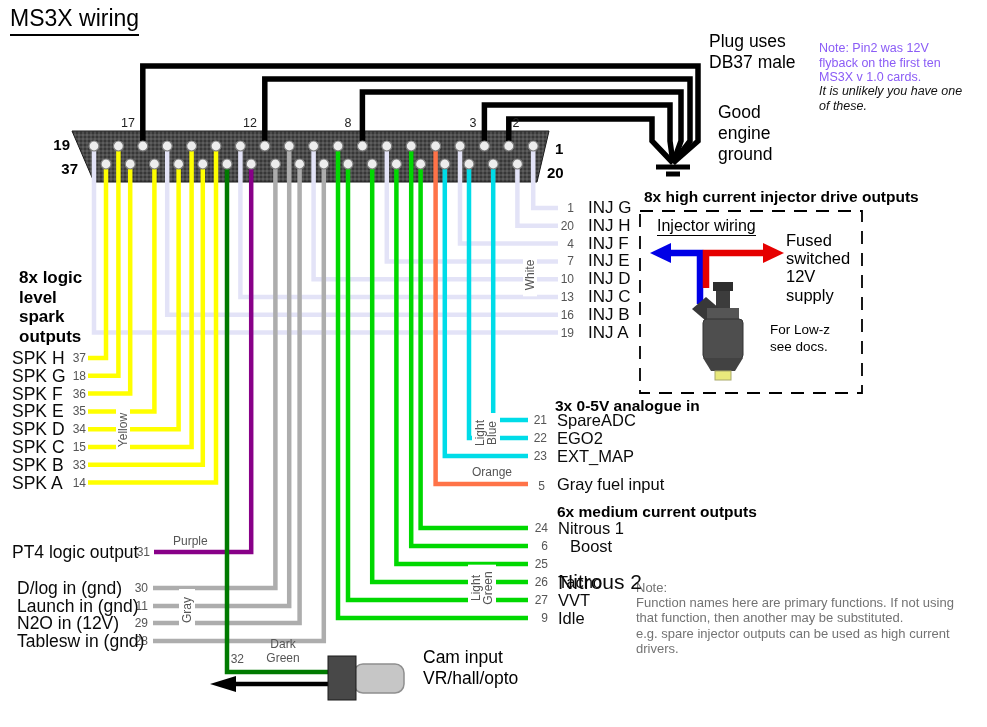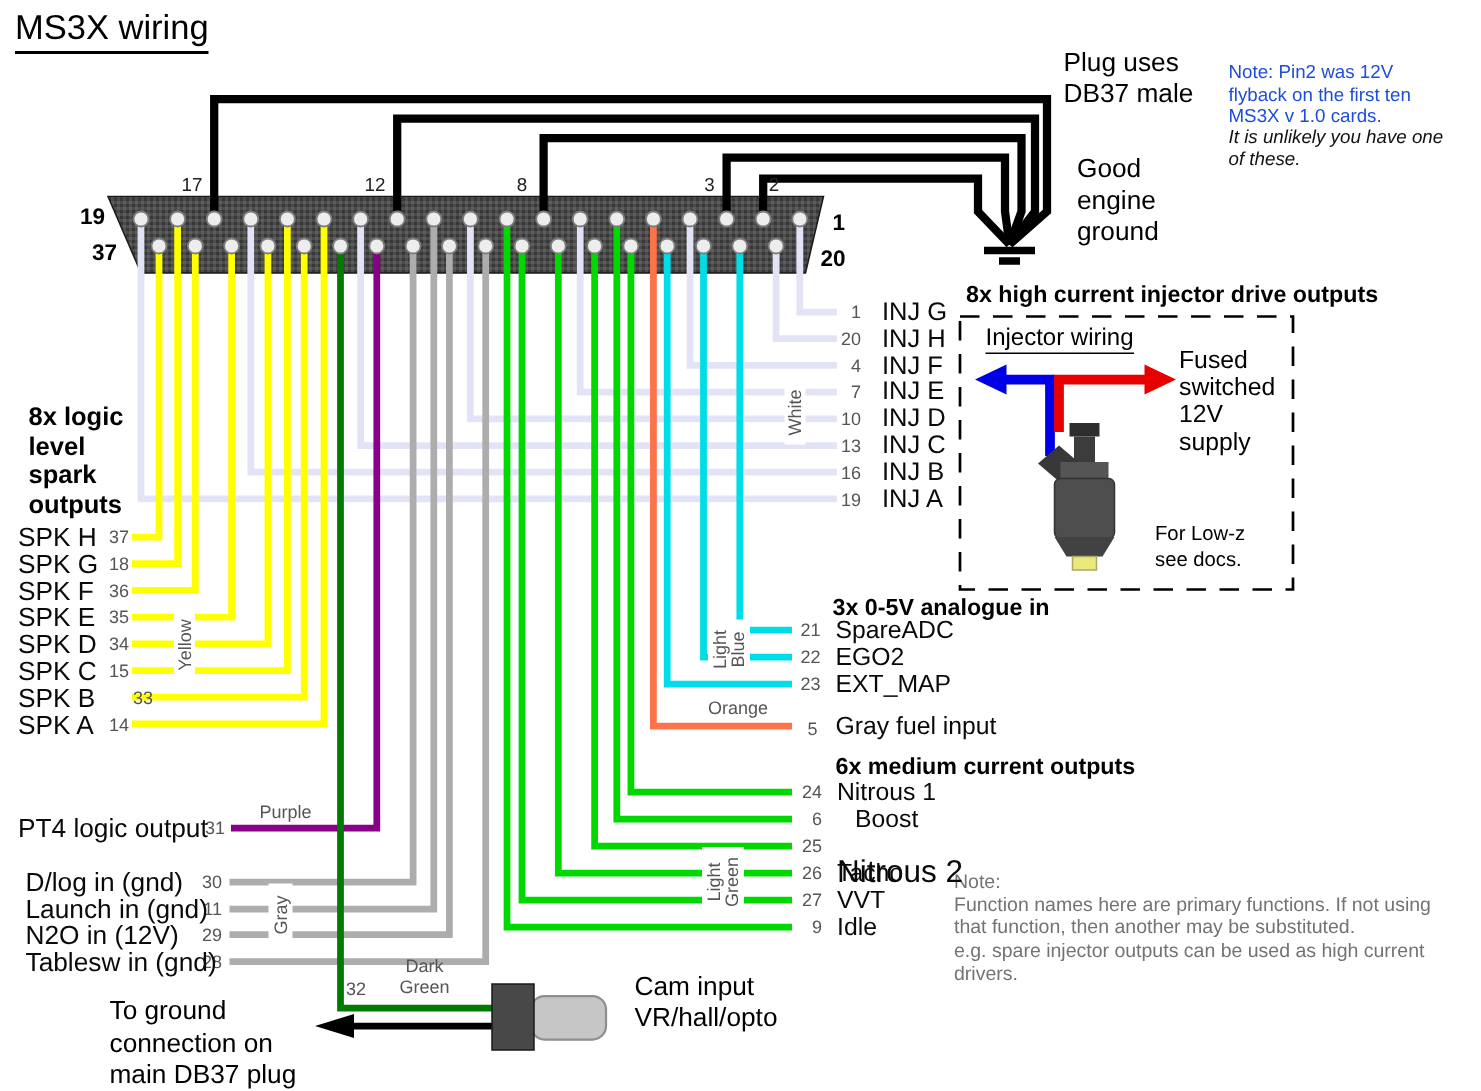--- a/index.html
+++ b/index.html
@@ -141,21 +141,21 @@
       </g>
     </svg>
 
   <div class="lbl underln" style="left:10px;top:5px;font-size:23px;">MS3X wiring</div>
 
   <div class="lbl" style="left:709px;top:31px;font-size:17.5px;line-height:21px;">Plug uses
 DB37 male</div>
   <div class="lbl" style="left:718px;top:102px;font-size:17.5px;line-height:21px;">Good
 engine
 ground</div>
-  <div class="lbl" style="left:819px;top:41px;font-size:12.5px;line-height:14.5px;color:#1d4ed8;">Note: Pin2 was 12V
+  <div class="lbl" style="left:819px;top:41px;font-size:12.5px;line-height:14.5px;color:#8b5cf6;">Note: Pin2 was 12V
 flyback on the first ten
 MS3X v 1.0 cards.</div>
   <div class="lbl italic" style="left:819px;top:84px;font-size:12.5px;line-height:14.5px;color:#111;">It is unlikely you have one
 of these.</div>
 
   <div class="corner" style="left:40px;top:136px;text-align:right;">19</div>
   <div class="corner" style="left:48px;top:160px;text-align:right;">37</div>
   <div class="corner" style="left:555px;top:140px;">1</div>
   <div class="corner" style="left:547px;top:164px;">20</div>
 
@@ -165,28 +165,25 @@
 spark
 outputs</div>
   <div class="lbl bold" style="left:555px;top:397px;font-size:15.5px;white-space:nowrap;">3x 0-5V analogue in</div>
   <div class="lbl bold" style="left:557px;top:503px;font-size:15.5px;white-space:nowrap;">6x medium current outputs</div>
 
   <div class="lbl underln2" style="left:657px;top:216px;font-size:16px;">Injector wiring</div>
   <div class="lbl" style="left:786px;top:231px;font-size:16.5px;line-height:18.2px;">Fused
 switched
 12V
 supply</div>
-  <div class="lbl" style="left:770px;top:322px;font-size:13.5px;line-height:16.5px;margin-top:26px;">For Low-z
+  <div class="lbl" style="left:770px;top:322px;font-size:13.5px;line-height:16.5px;">For Low-z
 see docs.</div>
 
   <div class="lbl" style="left:423px;top:647px;font-size:17.5px;line-height:21px;">Cam input
 VR/hall/opto</div>
-  <div class="lbl" style="left:73px;top:663px;font-size:17.5px;line-height:21.5px;">To ground
-connection on
-main DB37 plug</div>
 
   <div class="lbl" style="left:636px;top:580px;font-size:13px;line-height:15.2px;color:#737373;">Note:
 Function names here are primary functions. If not using
 that function, then another may be substituted.
 e.g. spare injector outputs can be used as high current
 drivers.</div>
 
   <div class="clabel rot" style="left:530px;top:275px;">White</div>
   <div class="clabel rot" style="left:123px;top:430px;">Yellow</div>
   <div class="clabel rot" style="left:187px;top:610px;padding:2px 8px;">Gray</div>
@@ -220,21 +217,21 @@
     <div class="num" style="left: 56px; top: 369px;">18</div>
     <div class="rowlbl" style="left: 12px; top: 366px; font-size: 17.5px;">SPK G</div>
     <div class="num" style="left: 56px; top: 387px;">36</div>
     <div class="rowlbl" style="left: 12px; top: 384px; font-size: 17.5px;">SPK F</div>
     <div class="num" style="left: 56px; top: 404px;">35</div>
     <div class="rowlbl" style="left: 12px; top: 401px; font-size: 17.5px;">SPK E</div>
     <div class="num" style="left: 56px; top: 422px;">34</div>
     <div class="rowlbl" style="left: 12px; top: 419px; font-size: 17.5px;">SPK D</div>
     <div class="num" style="left: 56px; top: 440px;">15</div>
     <div class="rowlbl" style="left: 12px; top: 437px; font-size: 17.5px;">SPK C</div>
-    <div class="num" style="left: 56px; top: 458px; margin-left: 16px;">33</div>
+    <div class="num" style="left: 56px; top: 458px;">33</div>
     <div class="rowlbl" style="left: 12px; top: 455px; font-size: 17.5px;">SPK B</div>
     <div class="num" style="left: 56px; top: 476px;">14</div>
     <div class="rowlbl" style="left: 12px; top: 473px; font-size: 17.5px;">SPK A</div>
     <div class="num" style="left: 517px; top: 413px;">21</div>
     <div class="rowlbl" style="left: 557px; top: 411px; font-size: 16.5px;">SpareADC</div>
     <div class="num" style="left: 517px; top: 431px;">22</div>
     <div class="rowlbl" style="left: 557px; top: 429px; font-size: 16.5px;">EGO2</div>
     <div class="num" style="left: 517px; top: 449px;">23</div>
     <div class="rowlbl" style="left: 557px; top: 447px; font-size: 16.5px;">EXT_MAP</div>
     <div class="num" style="left: 515px; top: 479px;">5</div>

